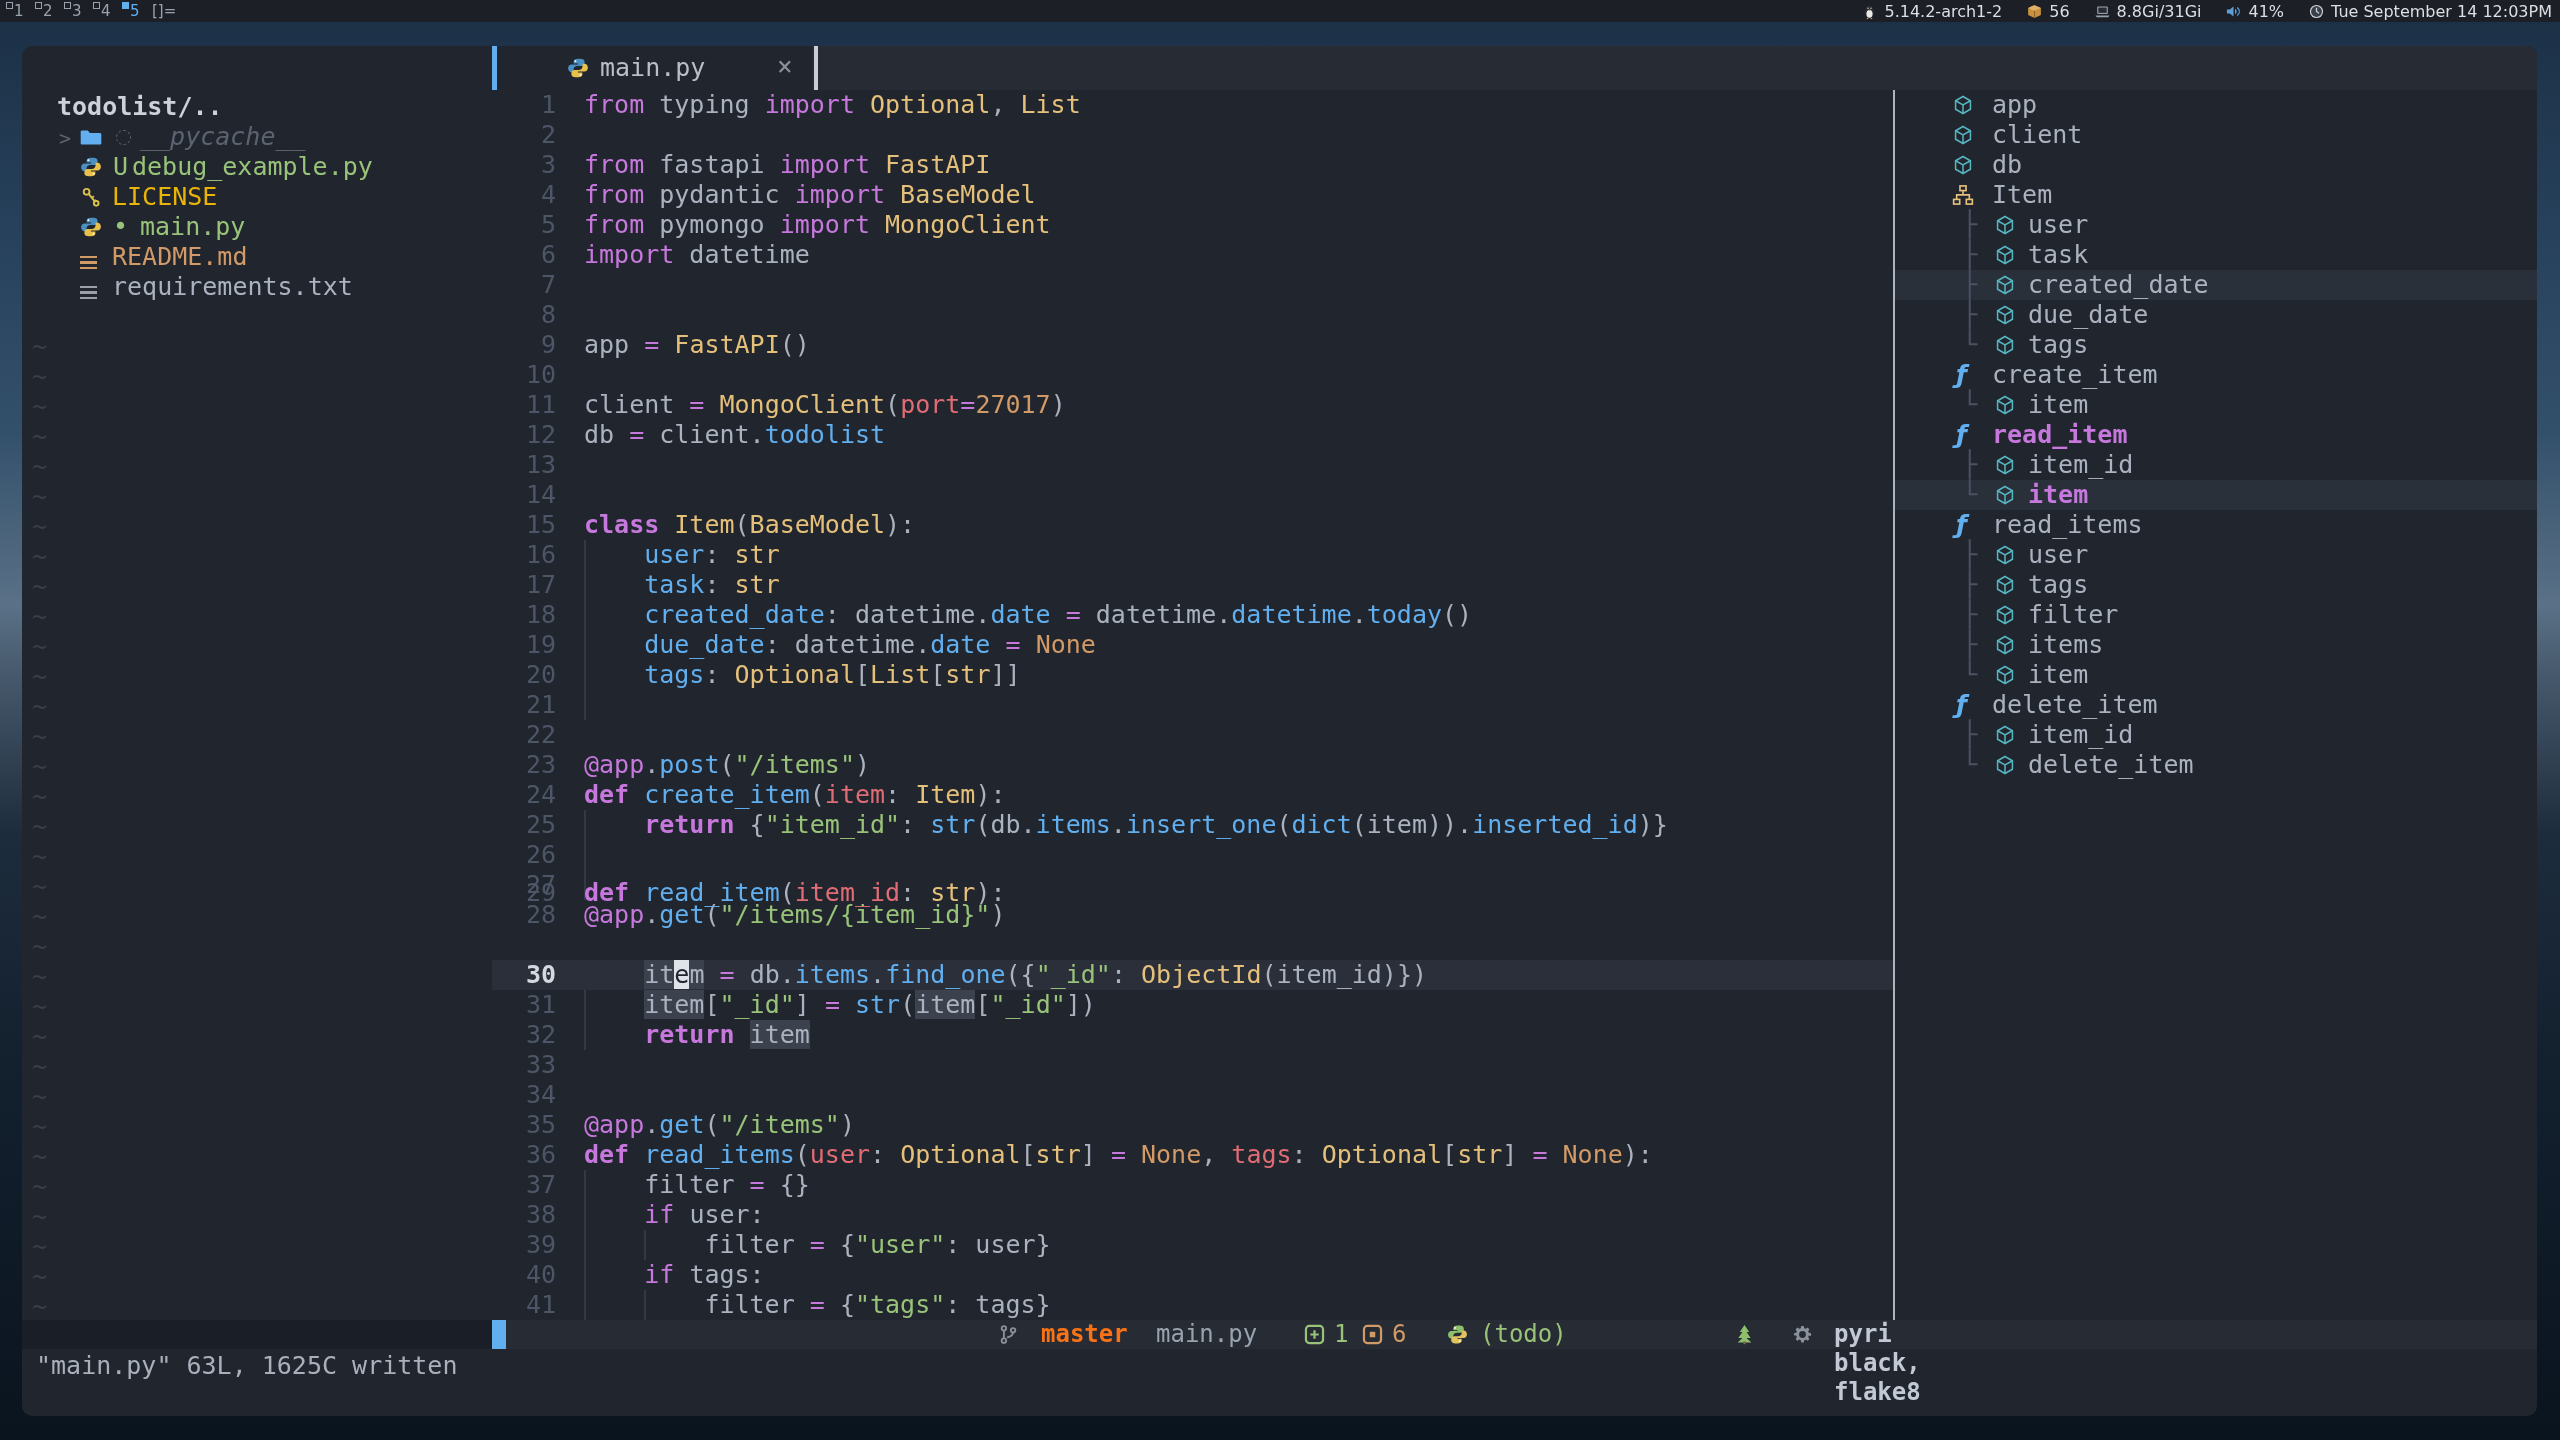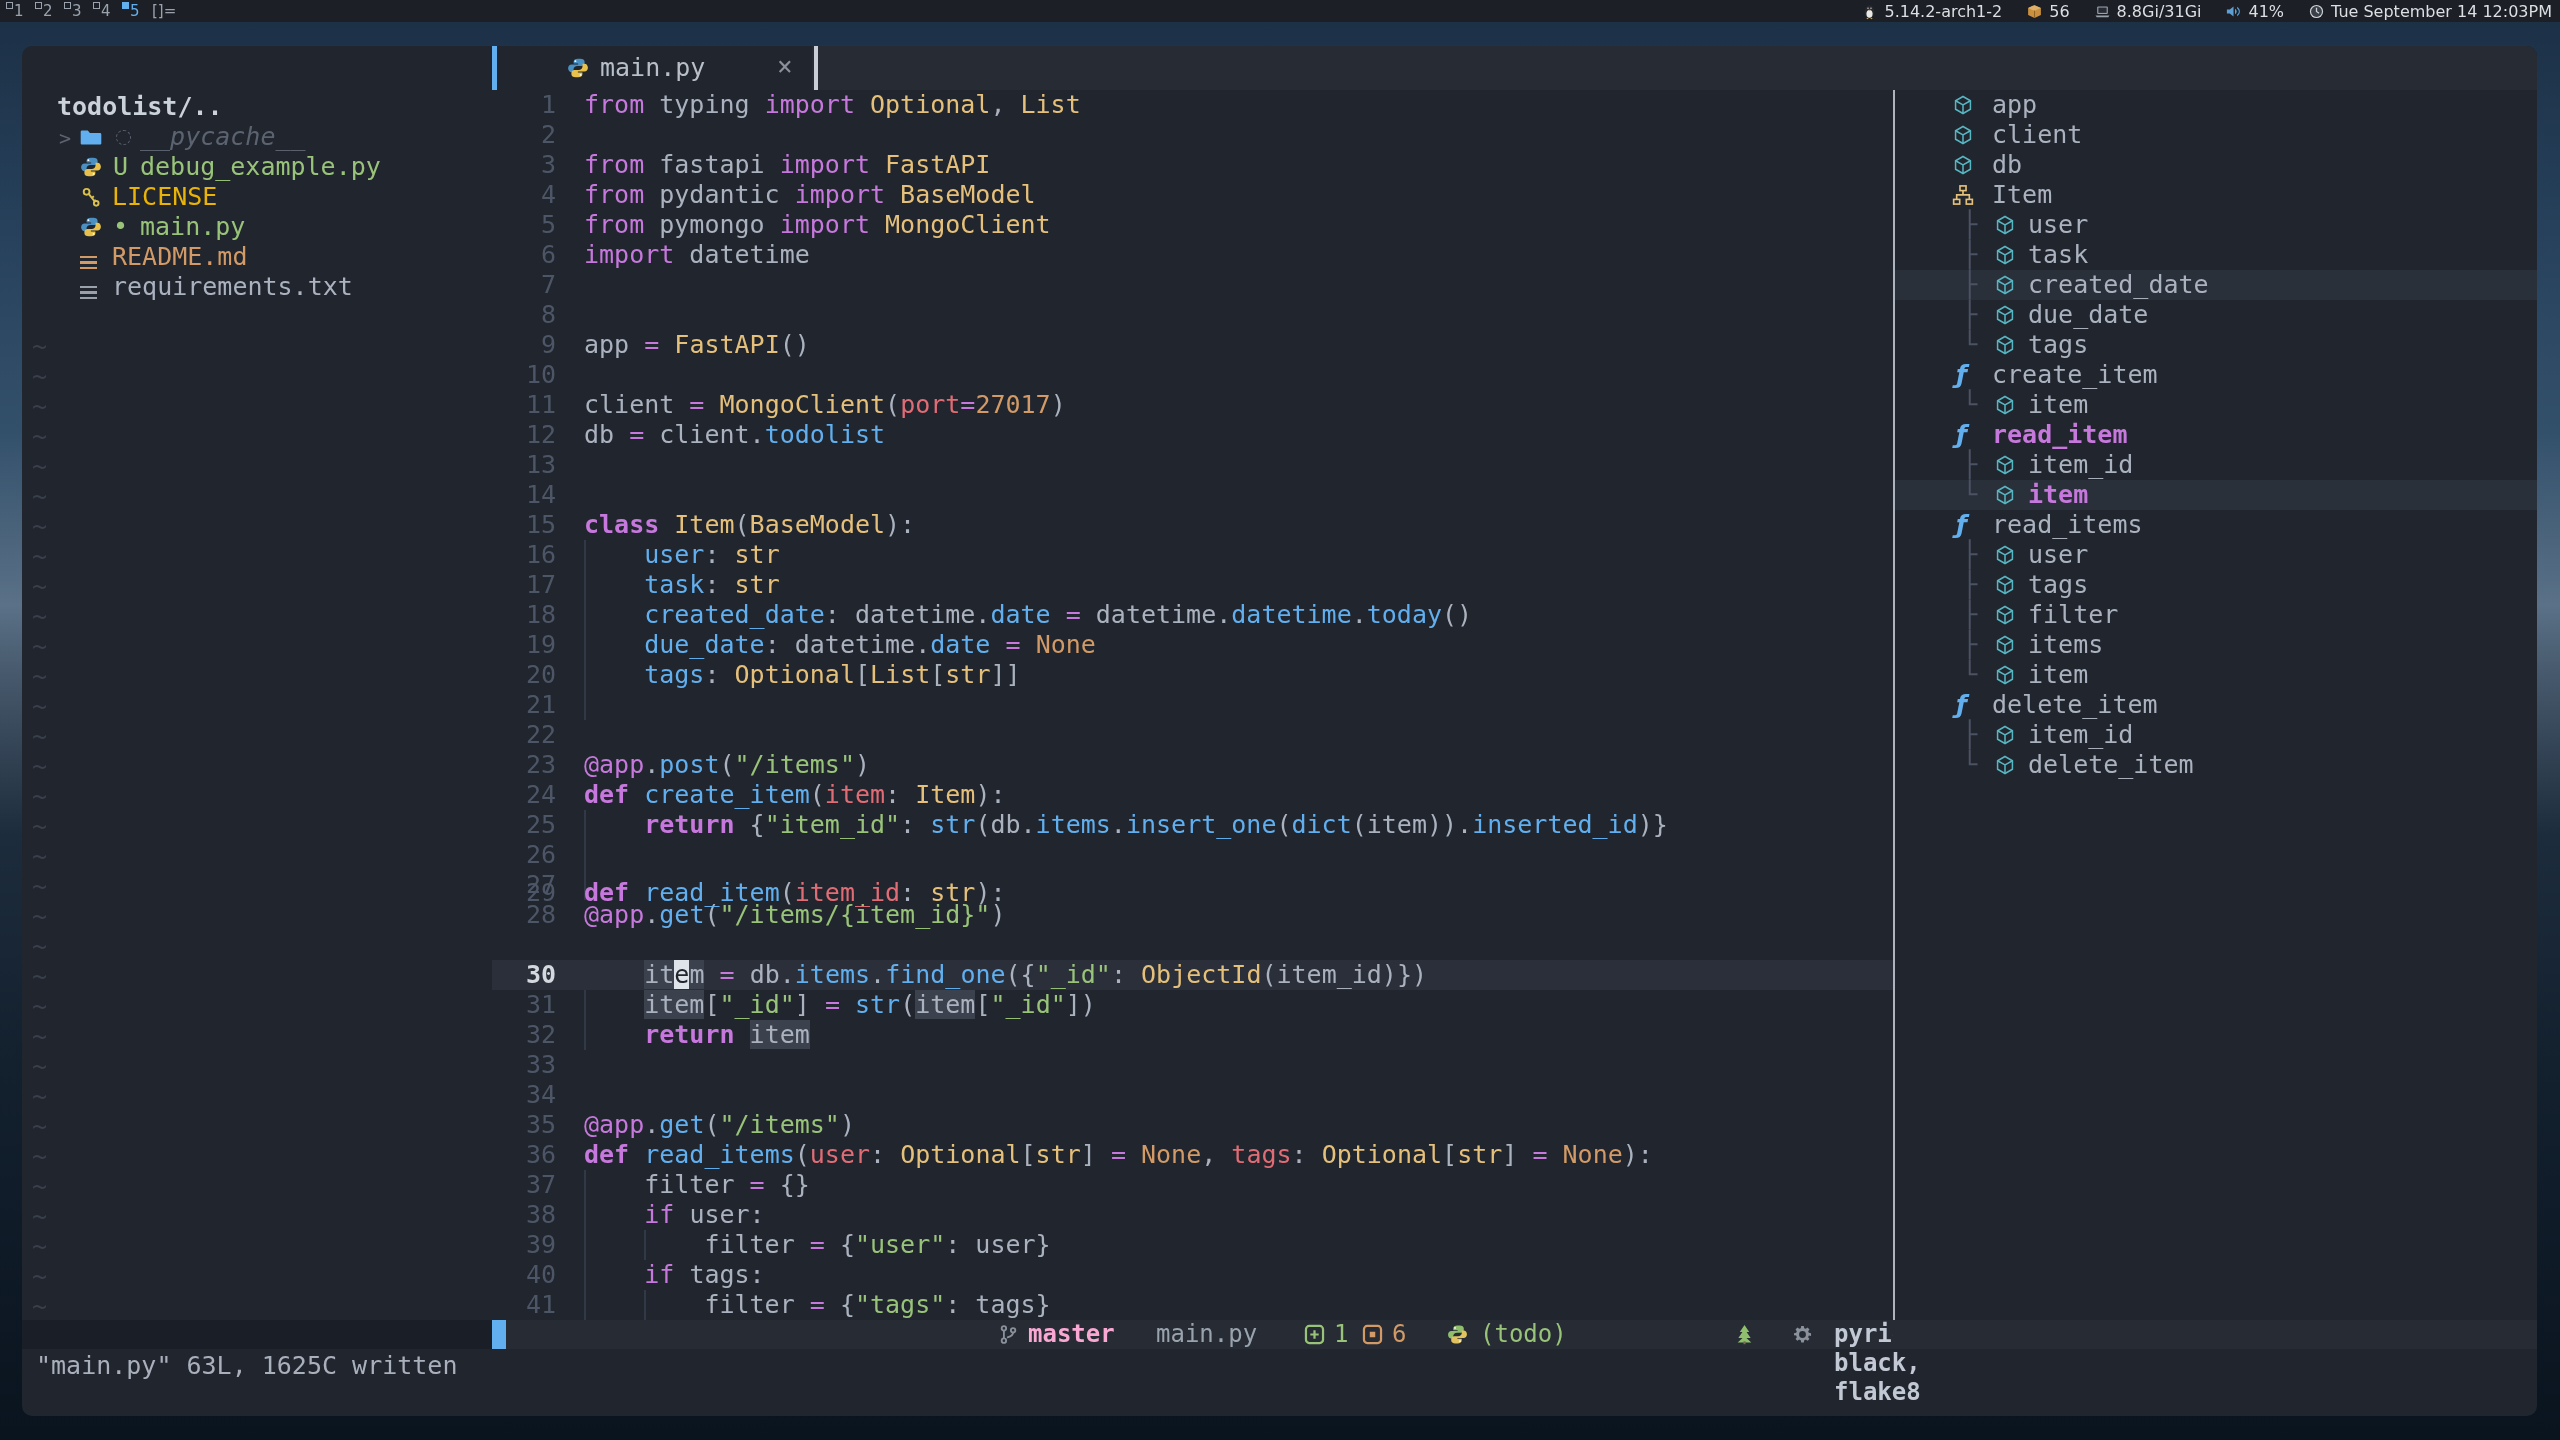--- a/index.html
+++ b/index.html
@@ -64,21 +64,21 @@
   .orow .oguide{position:absolute;color:#4b5263;}
   .orow .olabel{position:absolute;}
   .orow .olabel.accent{color:#c678dd;font-weight:bold;}
   
   #stl-tree{position:absolute;left:0;top:1274px;width:470px;height:29px;background:#1a1f27;}
   #stl{position:absolute;left:470px;top:1274px;width:1401px;height:29px;background:#262b34;font-size:24px;line-height:29px;color:#99a3ae;}
   #stl-outline{position:absolute;left:1871px;top:1274px;width:644px;height:29px;background:#262b34;}
   #stl .blueblock{position:absolute;left:0;top:0;width:14px;height:29px;background:#61afef;}
   #stl .s-ic{position:absolute;top:4px;width:21px;height:21px;}
   #stl .s-ic svg{width:21px;height:21px;display:block;}
-  #stl-branch{position:absolute;left:536px;color:#f9a8d4;font-weight:bold;}
+  #stl-branch{position:absolute;left:549px;color:#f97316;font-weight:bold;}
   #stl-file{position:absolute;left:664px;}
   #stl-add{position:absolute;left:842px;color:#98c379;}
   #stl-mod{position:absolute;left:900px;color:#d19a66;}
   #stl-venv{position:absolute;left:988px;color:#98c379;}
   #stl-lsp{position:absolute;left:1342px;color:#c2c9d4;font-weight:bold;}
   #stl-ft{position:absolute;left:1732px;color:#aab3bd;}
   #stl .orangeblock{position:absolute;left:1836px;top:0;width:26px;height:29px;background:#dfa95f;}
   
   #cmdline{position:absolute;left:14px;top:1305px;font-size:25px;line-height:30px;color:#a9b0bc;}
 </style>
@@ -184,21 +184,21 @@
         <div class="trow" style="top: 106px;">
           <span class="ticon">
             <svg viewBox="0 0 16 16">
               <path fill="#4a90c2" d="M7.9 1.2c-1.9 0-3.1.9-3.1 2.2v1.4h3.3v.6H3.3C1.9 5.4.8 6.6.8 8.2c0 1.7 1.1 2.9 2.5 2.9h1.4V9.3c0-1.5 1.3-2.7 2.8-2.7h3.1c1.2 0 2.2-1 2.2-2.2V3.4c0-1.3-1.2-2.2-3.1-2.2H7.9z"></path>
               <circle fill="#fff" cx="6.1" cy="3" r=".7"></circle>
               <path fill="#e8c14d" d="M8.1 14.8c1.9 0 3.1-.9 3.1-2.2v-1.4H7.9v-.6h4.8c1.4 0 2.5-1.2 2.5-2.8 0-1.7-1.1-2.9-2.5-2.9h-1.4v1.8c0 1.5-1.3 2.7-2.8 2.7H5.4c-1.2 0-2.2 1-2.2 2.2v1c0 1.3 1.2 2.2 3.1 2.2h1.8z"></path>
               <circle fill="#fff" cx="9.9" cy="13" r=".7"></circle>
             </svg>
           </span>
           <span class="mark" style="color:#98c379">U</span>
-          <span class="tlabel" style="left:118px;color:#98c379;">debug_example.py</span>
+          <span class="tlabel" style="left:110px;color:#98c379;">debug_example.py</span>
         </div>
         <div class="trow" style="top: 136px;">
           <span class="ticon">
             <svg viewBox="0 0 16 16" fill="none" stroke="#d9c04d" stroke-width="1.4">
               <circle cx="4.8" cy="4.2" r="2.1"></circle>
               <path d="M6.3 5.8l4.8 5.9M8.6 8.6l1.5-1.2M10 11.4l1.6-1.2"></path>
               <circle cx="11.8" cy="12.6" r="1.7"></circle>
             </svg>
           </span>
           <span class="tlabel" style="left:90px;color:#eab308;">LICENSE</span>

